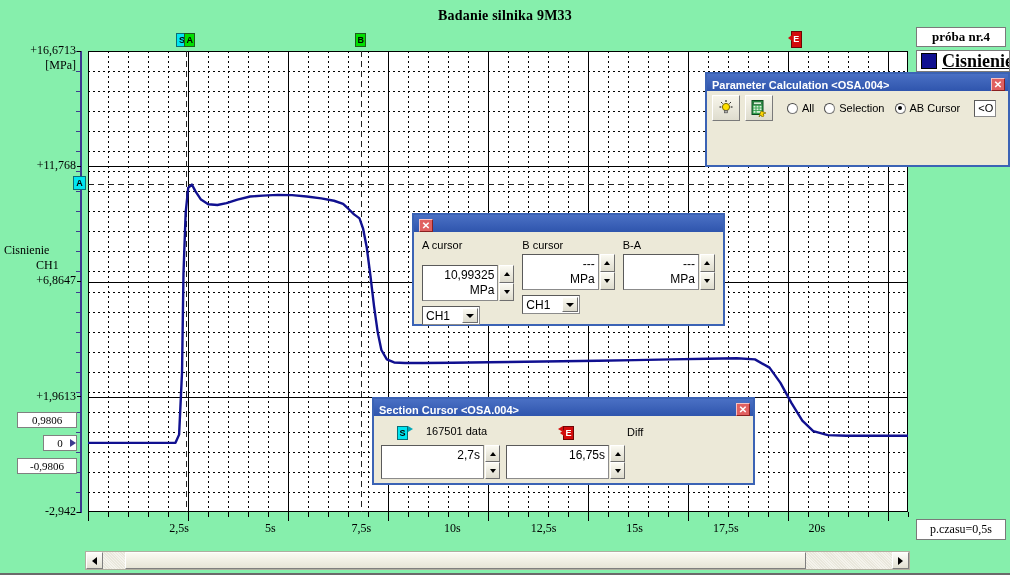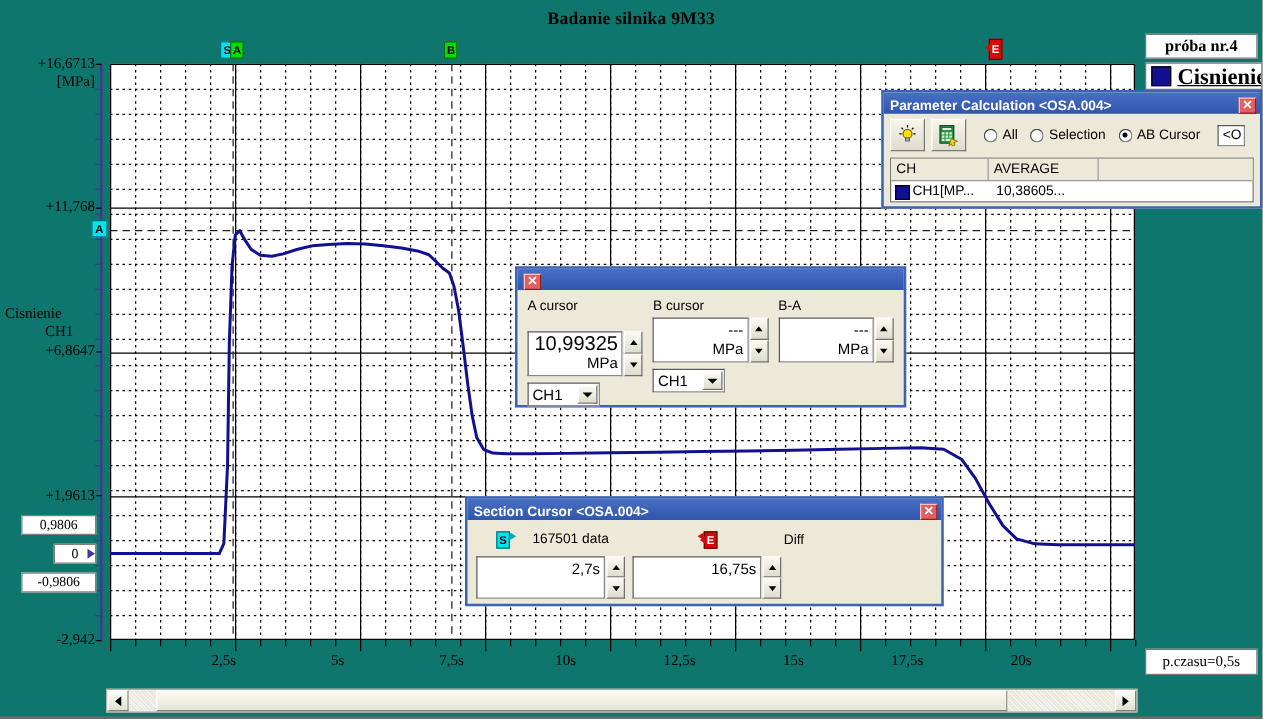--- a/index.html
+++ b/index.html
@@ -3,21 +3,21 @@
 <meta charset="utf-8">
 <style>
   html,body{margin:0;padding:0;}
   body{
     width:1010px;height:575px;overflow:hidden;
     background:#e8e4d4;
     font-family:"Liberation Serif", serif;
     position:relative;
     -webkit-font-smoothing:none;
   }
-  .app{position:absolute;left:0;top:0;width:1010px;height:575px;background:#0f766e;
+  .app{position:absolute;left:0;top:0;width:1010px;height:575px;background:#86efac;
        border-bottom:2px solid #6a6a6a;box-sizing:border-box;}
 
   
   .chart-title{
     position:absolute;left:0;top:8px;width:1010px;text-align:center;
     font-family:"Liberation Serif",serif;font-size:14px;font-weight:bold;color:#000;
     letter-spacing:0.2px;
   }
 
   
@@ -420,49 +420,34 @@
                <span class="rl">Selection</span>
              </div>
             <div class="radio on">
                <span class="rb"></span>
                <span class="rl">AB Cursor</span>
              </div>
           </div>
         <div class="small-field" style="width:22px;height:17px;margin-left:4px;">&lt;O</div>
       </div>
 
-      <div class="tbl" style="margin-top:5px;height:36px;">
-        <div class="tbl-head">
-          <div class="th" style="width:78px;">CH</div>
-          <div class="th" style="width:88px;">AVERAGE</div>
-          <div class="th" style="flex:1 1 auto;border-right:none;"></div>
-        </div>
-        <div class="tr">
-          <div class="td" style="width:78px;">
-            <span class="chip"></span>
-            <span>CH1[MP...</span>
-          </div>
-          <div class="td" style="width:88px;padding-left:6px;">10,38605...</div>
-          <div class="td" style="flex:1 1 auto;"></div>
-        </div>
-      </div>
     </div>
   </div>
 
   <div class="dlg" style="left:412px;top:213px;width:313px;height:113px;">
     <div class="dlg-title">
       <div class="dlg-close">✕</div>
     </div>
     <div class="dlg-body" style="padding:7px 8px;">
       <div id="volt-groups" style="display:flex;gap:8px;">
           <div style="width:95px;">
       <div class="grp-label" style="margin-bottom:14px;">A cursor</div>
       <div class="spin-field">
         <div class="spin-input">
-          <div style="font-size:16px;">10,99325</div>
+          <div style="font-size:12px;">10,99325</div>
           <div style="font-size:12px;">MPa</div>
         </div>
         <div class="spin-btns">
           <div class="spin-b up">
                   <span class="car"></span>
                 </div>
           <div class="spin-b dn">
                   <span class="car"></span>
                 </div>
         </div>

